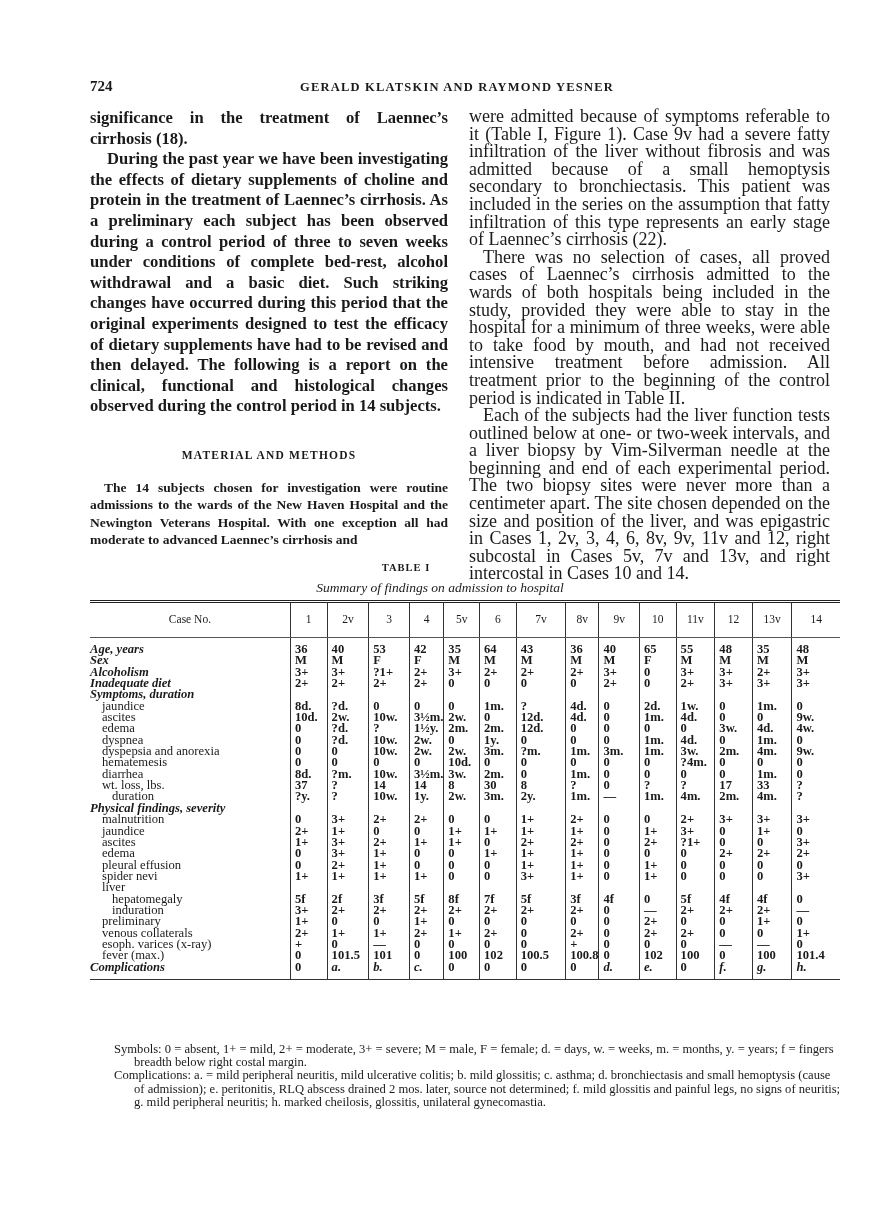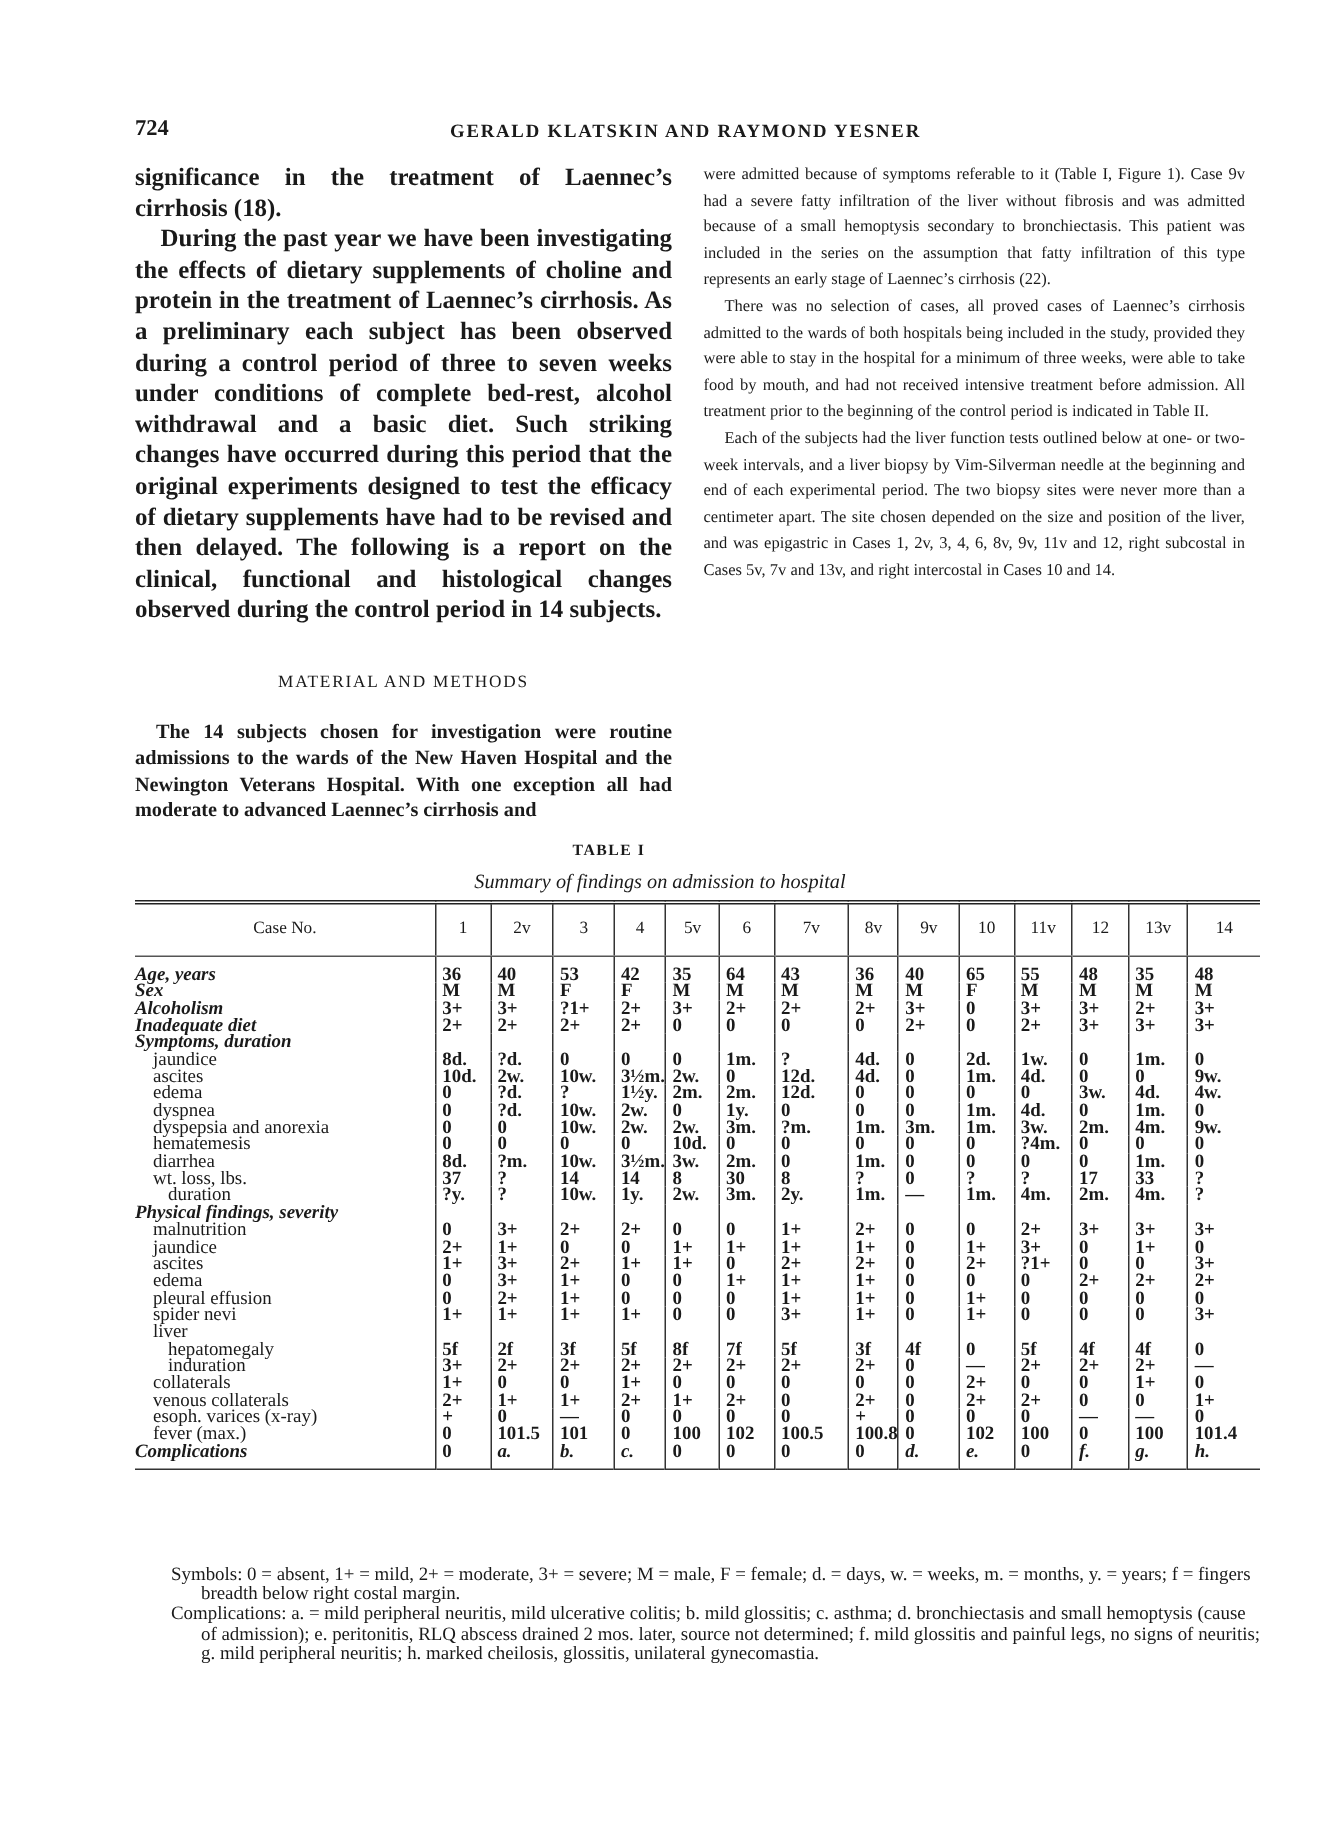--- a/index.html
+++ b/index.html
@@ -4,22 +4,22 @@
 <style>
   html, body { margin: 0; padding: 0; background: #ffffff; }
   body { width: 880px; height: 1219px; position: relative; color: #1a1a1a; font-family: "Liberation Serif", "DejaVu Serif", serif; overflow: hidden; }
   .page-number { position: absolute; left: 90px; top: 78px; font-size: 15px; font-weight: bold; }
   .running-head { position: absolute; left: 300px; top: 80px; font-size: 12.5px; letter-spacing: 1.2px; font-weight: bold; }
   .col { position: absolute; top: 108px; text-align: justify; }
   .col-left { left: 90px; width: 358px; font-size: 16.6px; line-height: 20.6px; }
   .col-left p { margin: 0; text-indent: 17px; font-weight: bold; }
   .col-left p.noindent { text-indent: 0; }
   .col-left p.small { font-size: 13.5px; line-height: 17.5px; text-indent: 14px; }
-  .section-head { text-align: center; font-size: 11.5px; letter-spacing: 1.2px; margin: 28px 0 13px 0; font-weight: normal; }
-  .col-right { left: 469px; width: 361px; font-size: 11px; line-height: 17.6px; }
+  .section-head { text-align: center; font-size: 11.5px; letter-spacing: 1.2px; margin: 28px 0 13px 0; font-weight: bold; }
+  .col-right { left: 469px; width: 361px; font-size: 18px; line-height: 17.6px; }
   .col-right p { margin: 0; text-indent: 14px; }
   .col-right p.noindent { text-indent: 0; }
   .table-label { position: absolute; top: 562px; left: 0; width: 812px; text-align: center; font-size: 10.5px; letter-spacing: 1px; font-weight: bold; }
   .table-caption { position: absolute; top: 580px; left: 0; width: 880px; text-align: center; font-size: 13.5px; font-style: italic; }
   .table-wrap { position: absolute; left: 90px; top: 600px; width: 750px; }
   table { border-collapse: collapse; width: 750px; font-size: 12.6px; line-height: 11.35px; }
   table.t1 { border-top: 3px double #222; border-bottom: 1.5px solid #333; }
   th { font-weight: normal; font-size: 11.5px; height: 34px; padding: 0; border-bottom: 1px solid #555; }
   th.case-head { text-align: center; width: 202px; }
   th.case-num { text-align: center; border-left: 1.5px solid #333; }
@@ -481,21 +481,21 @@
           <td class="v">2+</td>
           <td class="v">2+</td>
           <td class="v">0</td>
           <td class="v">—</td>
           <td class="v">2+</td>
           <td class="v">2+</td>
           <td class="v">2+</td>
           <td class="v">—</td>
         </tr>
         <tr>
-          <td class="lbl sub1">collaterals</td>
+          <td class="lbl sub1">preliminary</td>
           <td class="v">1+</td>
           <td class="v">0</td>
           <td class="v">0</td>
           <td class="v">1+</td>
           <td class="v">0</td>
           <td class="v">0</td>
           <td class="v">0</td>
           <td class="v">0</td>
           <td class="v">0</td>
           <td class="v">2+</td>

